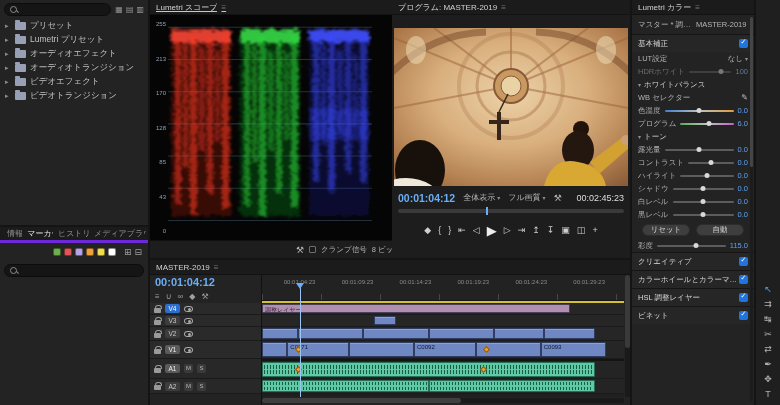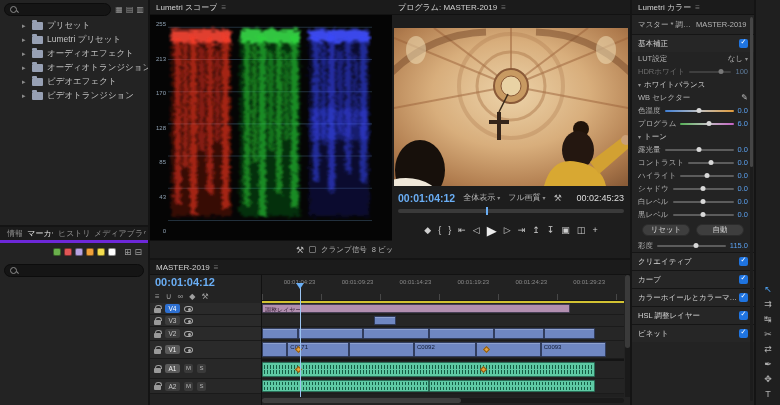--- a/index.html
+++ b/index.html
@@ -1,39 +1,39 @@
 <!DOCTYPE html>
 <html><head>
 <meta charset="utf-8">
 <style>
 *{box-sizing:border-box;margin:0;padding:0;font-family:"Liberation Sans","DejaVu Sans",sans-serif;}
 html,body{width:780px;height:405px;overflow:hidden;background:#0f0f0f;}
 #app{position:relative;width:780px;height:405px;background:#141414;color:#c8c8c8;}
 .panel{position:absolute;background:#232323;overflow:hidden;}
 #panel-effects{left:0;top:0;width:148px;height:225px;}
 #panel-markers{left:0;top:227px;width:148px;height:178px;}
-#panel-scope{left:150px;top:0;width:264px;height:258px;background:#c2410c;}
+#panel-scope{left:150px;top:0;width:264px;height:258px;background:#c2410c;text-decoration:underline;}
 #panel-program{left:392px;top:0;width:238px;height:258px;background:#1d1d1d;}
 #panel-timeline{left:150px;top:260px;width:480px;height:145px;}
 #panel-lumetri{left:632px;top:0;width:122px;height:405px;}
 #panel-tools{left:756px;top:0;width:24px;height:405px;background:#1f1f1f;}
 .tabbar{height:15px;background:#1b1b1b;display:flex;align-items:center;gap:4px;padding:0 6px;font-size:8px;color:#9b9b9b;border-bottom:1px solid #121212;}
 .tabbar .tab{color:#d2d2d2;white-space:nowrap;overflow:hidden;text-overflow:ellipsis;}
 .menu-ic{font-style:normal;color:#777;}
 .menu-ic::before{content:"≡";}
 
 .search-row{display:flex;align-items:center;padding:3px 4px;gap:4px;}
 .pill{display:flex;align-items:center;gap:3px;background:#151515;border:1px solid #0c0c0c;border-radius:8px;height:13px;padding:0 5px;flex:1;min-width:0;}
 .pill input{background:transparent;border:none;outline:none;color:#ccc;font-size:8px;width:100%;}
 .mag{position:relative;width:8px;height:8px;flex:none;}
 .mag::before{content:"";position:absolute;left:0;top:0;width:5px;height:5px;border:1px solid #8a8a8a;border-radius:50%;}
 .mag::after{content:"";position:absolute;left:5.5px;top:5.5px;width:3px;height:1px;background:#8a8a8a;transform:rotate(45deg);}
 #fx-hdr-icons{display:flex;gap:3px;color:#9a9a9a;font-size:8px;flex:none;}
 #fx-hdr-icons i{font-style:normal;}
-.fx-row{display:flex;align-items:center;gap:4px;height:14px;padding:0 22px;font-size:8.5px;color:#c2c2c2;white-space:nowrap;overflow:hidden;}
+.fx-row{display:flex;align-items:center;gap:4px;height:14px;padding:0 5px;font-size:8.5px;color:#c2c2c2;white-space:nowrap;overflow:hidden;}
 .tri{color:#8a8a8a;font-size:7px;width:6px;flex:none;font-style:normal;}
 .tri::before{content:"▸";}
 .folder{width:11px;height:8px;background:#97a0b4;border-radius:1px;position:relative;flex:none;}
 .folder::before{content:"";position:absolute;top:-2px;left:0;width:5px;height:2px;background:#97a0b4;border-radius:1px 1px 0 0;}
 
 #marker-tabs{height:16px;background:#1b1b1b;display:flex;align-items:center;padding:0 2px;border-bottom:3px solid #6d28d9;}
 .ptab{padding:0 5px;font-size:8px;color:#8f8f8f;white-space:nowrap;overflow:hidden;}
 .ptab.active{color:#ececec;}
 .mk-toolbar{display:flex;align-items:center;justify-content:flex-end;padding:4px 6px;gap:4px;}
 #swatches{display:flex;gap:3px;}
@@ -489,24 +489,20 @@
           </span>
         <span class="l-val">115.0</span>
       </div>
     </div>
     <div id="lum-sections">
         <div class="lum-section">
           <span>クリエイティブ</span>
           <span class="chk"></span>
         </div>
         <div class="lum-section">
-          <span>カーブ</span>
-          <span class="chk"></span>
-        </div>
-        <div class="lum-section">
           <span>カラーホイールとカラーマッチ</span>
           <span class="chk"></span>
         </div>
         <div class="lum-section">
           <span>HSL 調整レイヤー</span>
           <span class="chk"></span>
         </div>
         <div class="lum-section">
           <span>ビネット</span>
           <span class="chk"></span>

